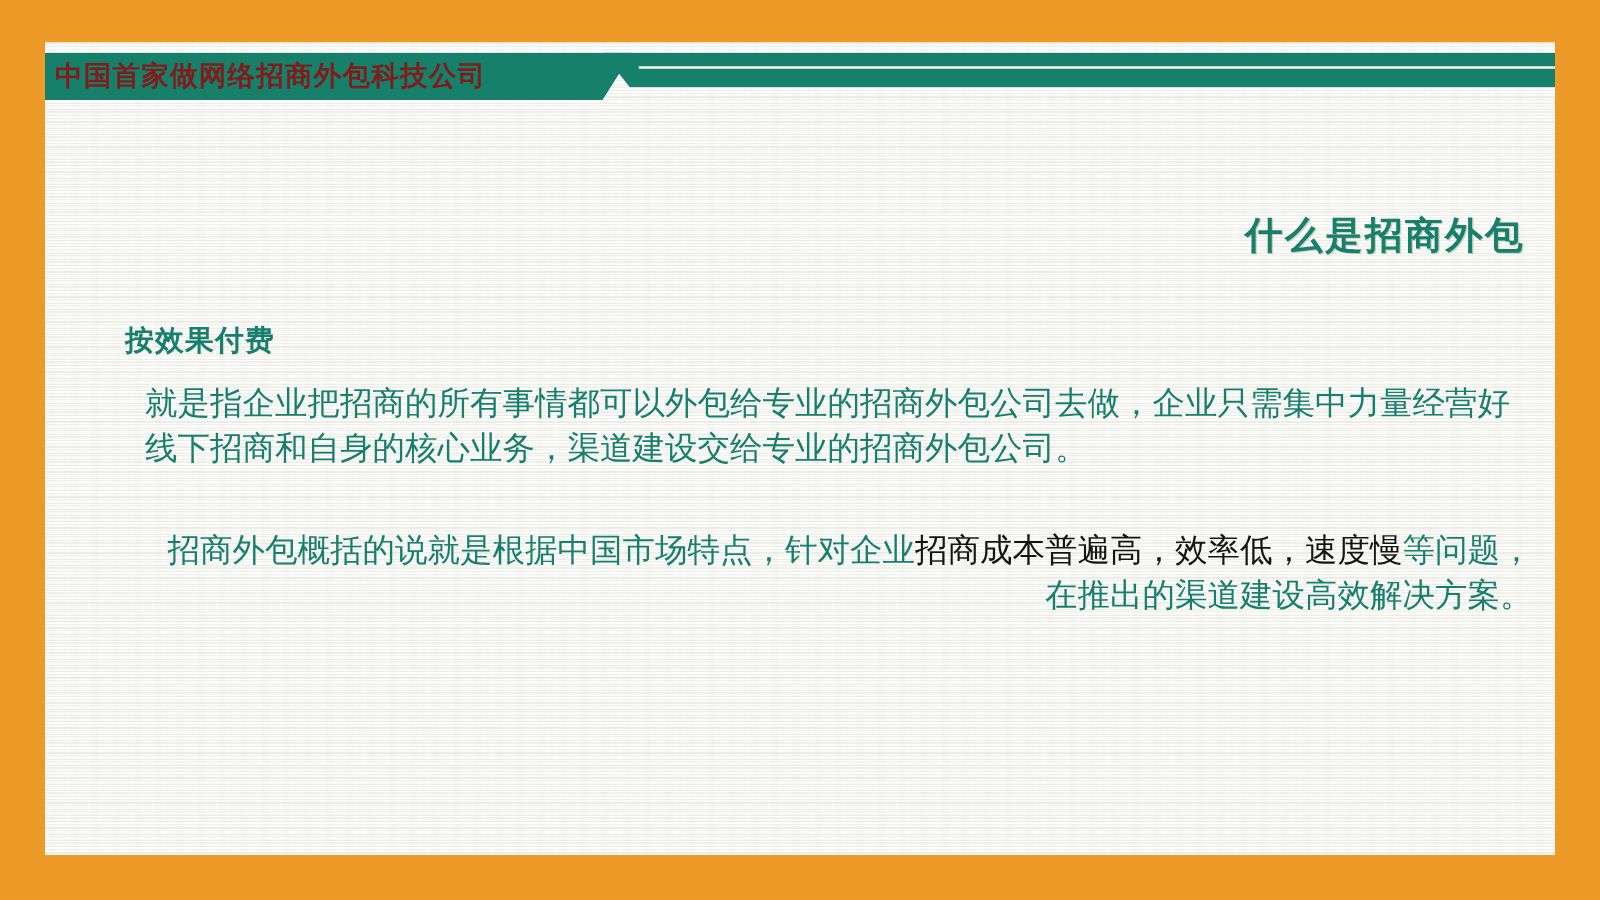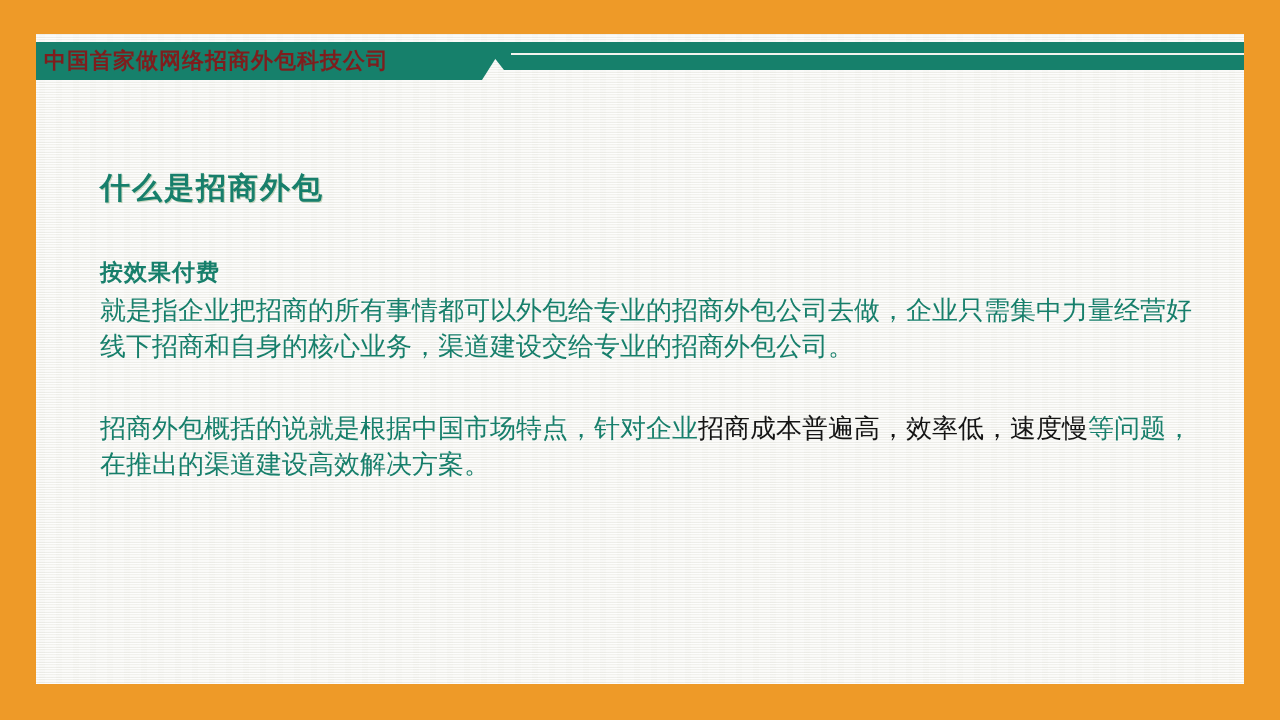--- a/index.html
+++ b/index.html
@@ -103,38 +103,40 @@
     top: 168px;
     width: 1120px;
   }
   .section-title {
     color: #177f6b;
     font-size: 30px;
     font-weight: bold;
     letter-spacing: 2px;
     margin: 0 0 48px 0;
     text-shadow: 1px 1px 0 rgba(140,170,120,0.45);
+    text-align: right;
   }
   .lead-label {
     color: #177f6b;
     font-size: 23px;
     font-weight: bold;
     letter-spacing: 1px;
     margin: 0 0 4px 0;
   }
   .para {
     color: #177f6b;
     font-size: 26px;
     line-height: 36px;
     letter-spacing: 0px;
-    margin: 0;
+    margin: 16px;
     width: 1110px;
   }
   .para.second {
     margin-top: 46px;
+    text-align: right;
   }
   .hl-dark {
     color: #141414;
   }
 
   
   .footer-band {
     position: absolute;
     left: 36px;
     top: 646px;

